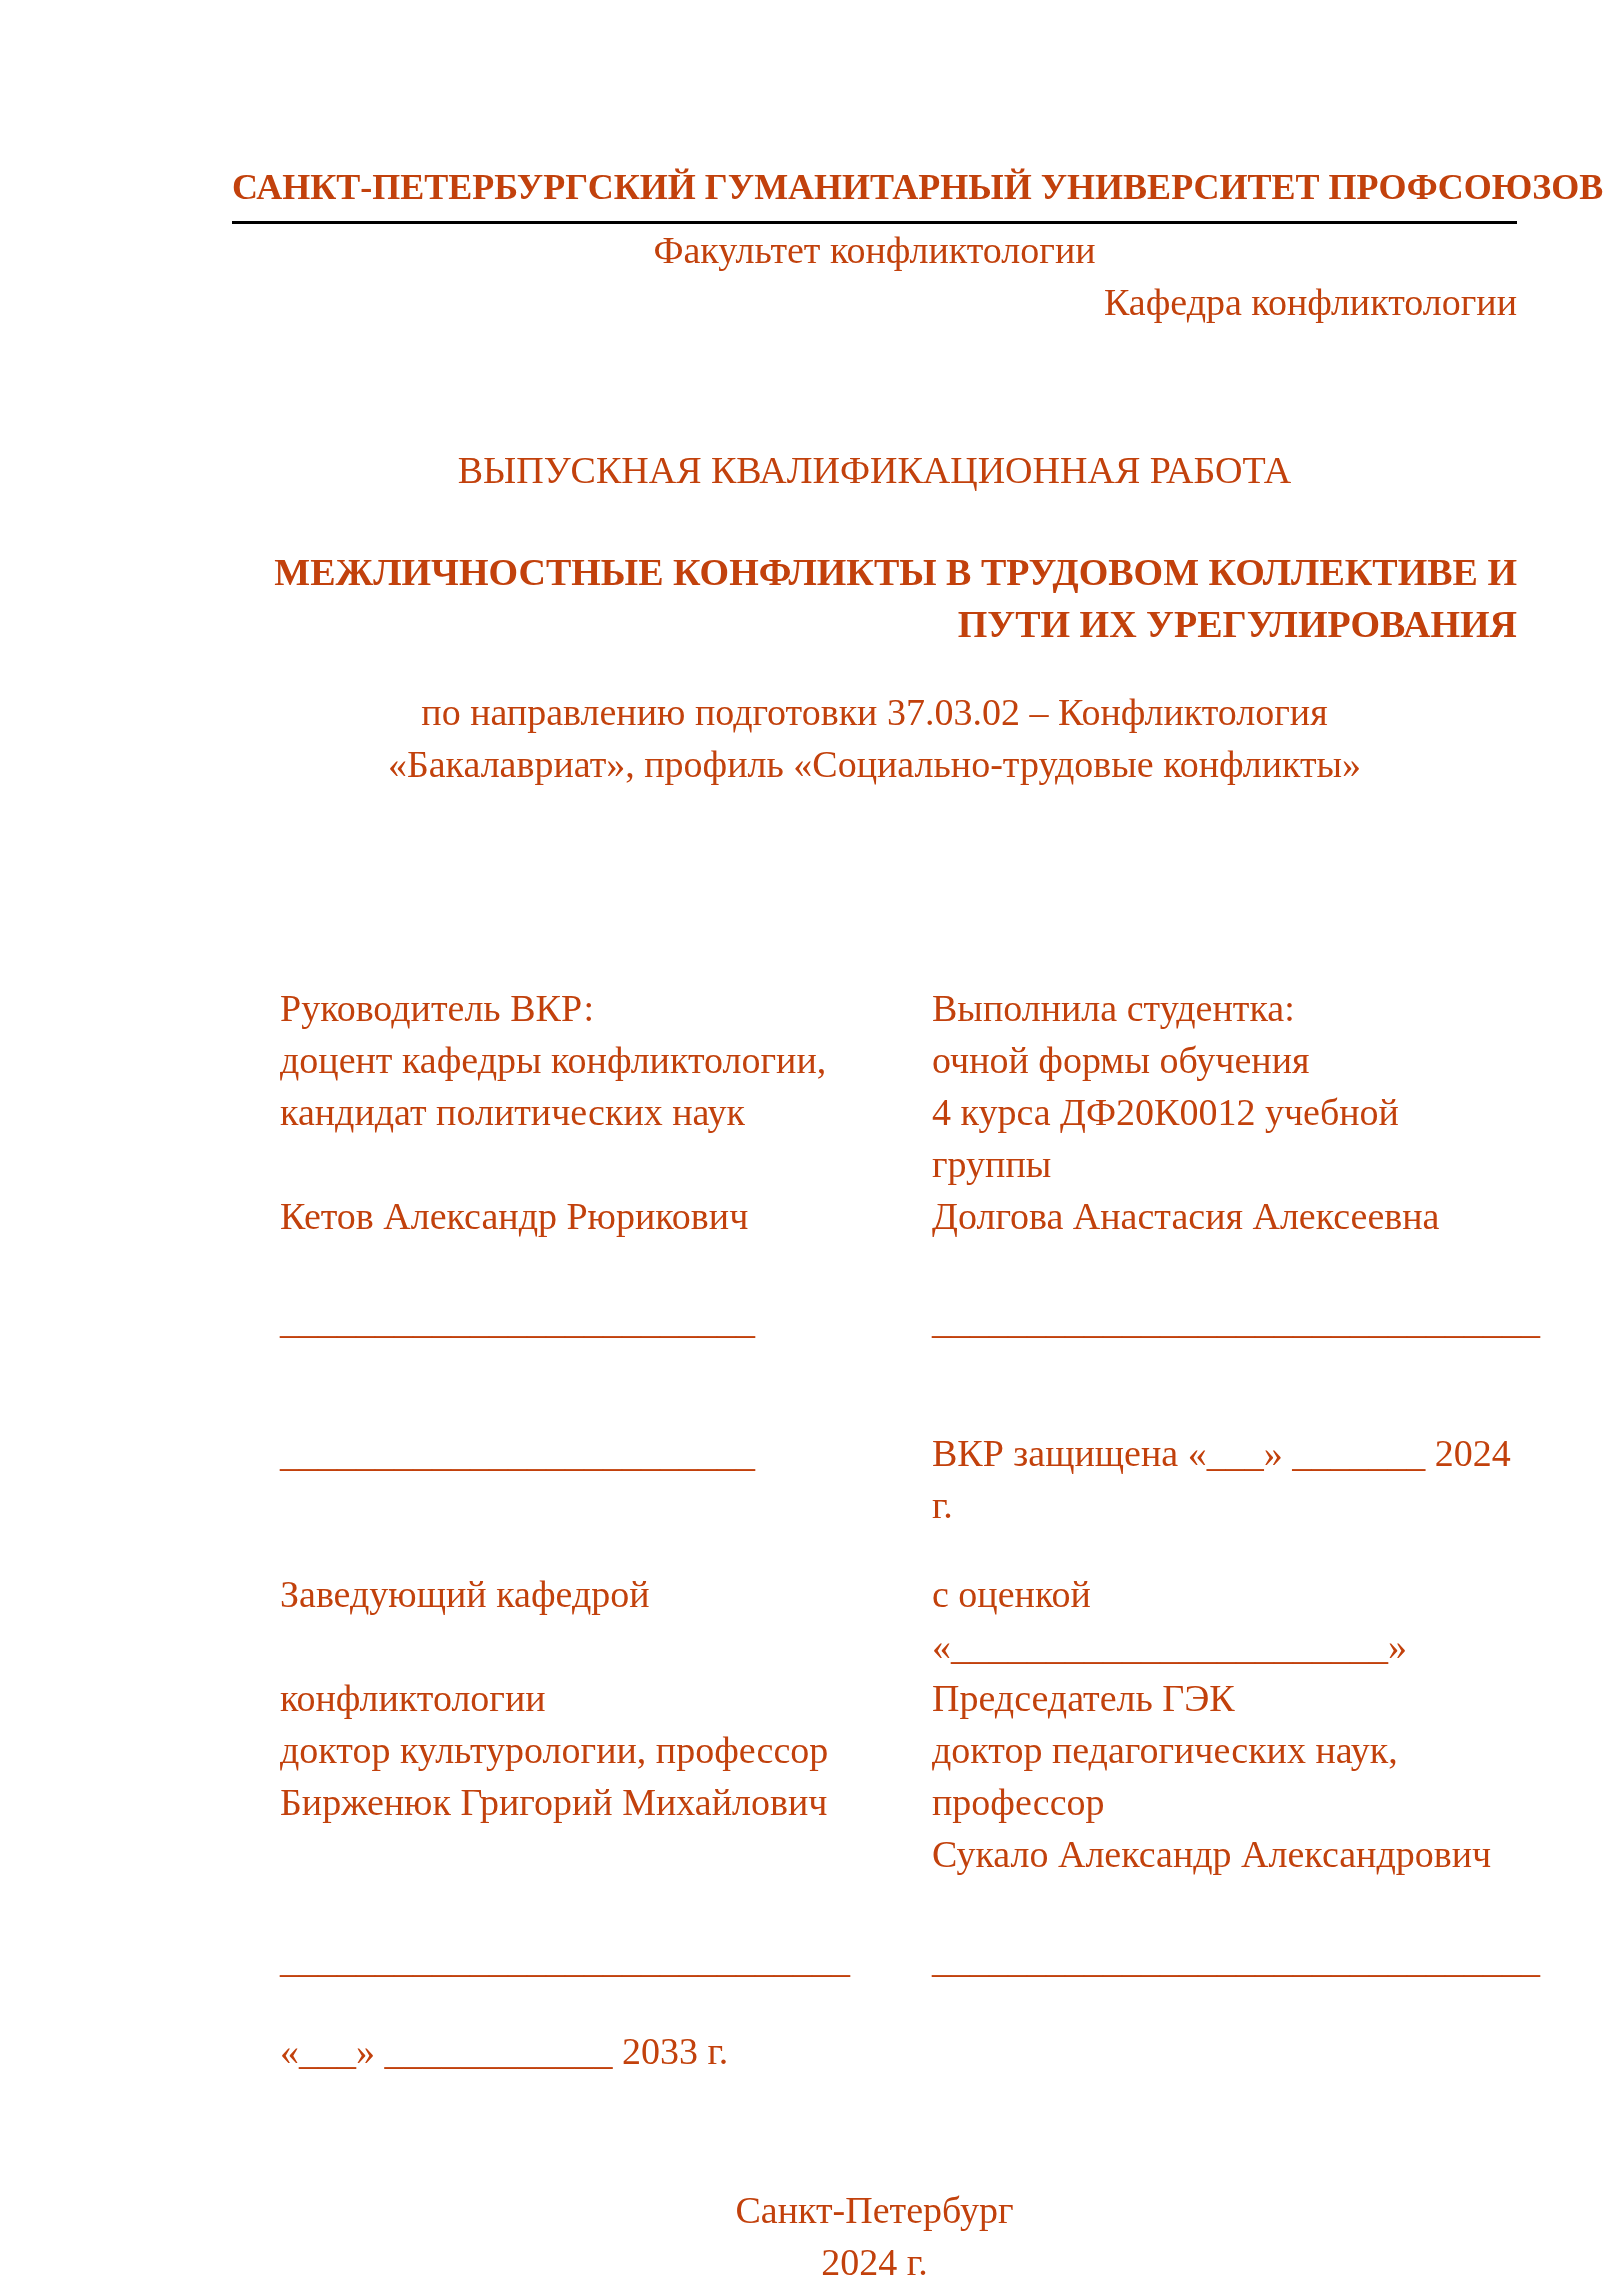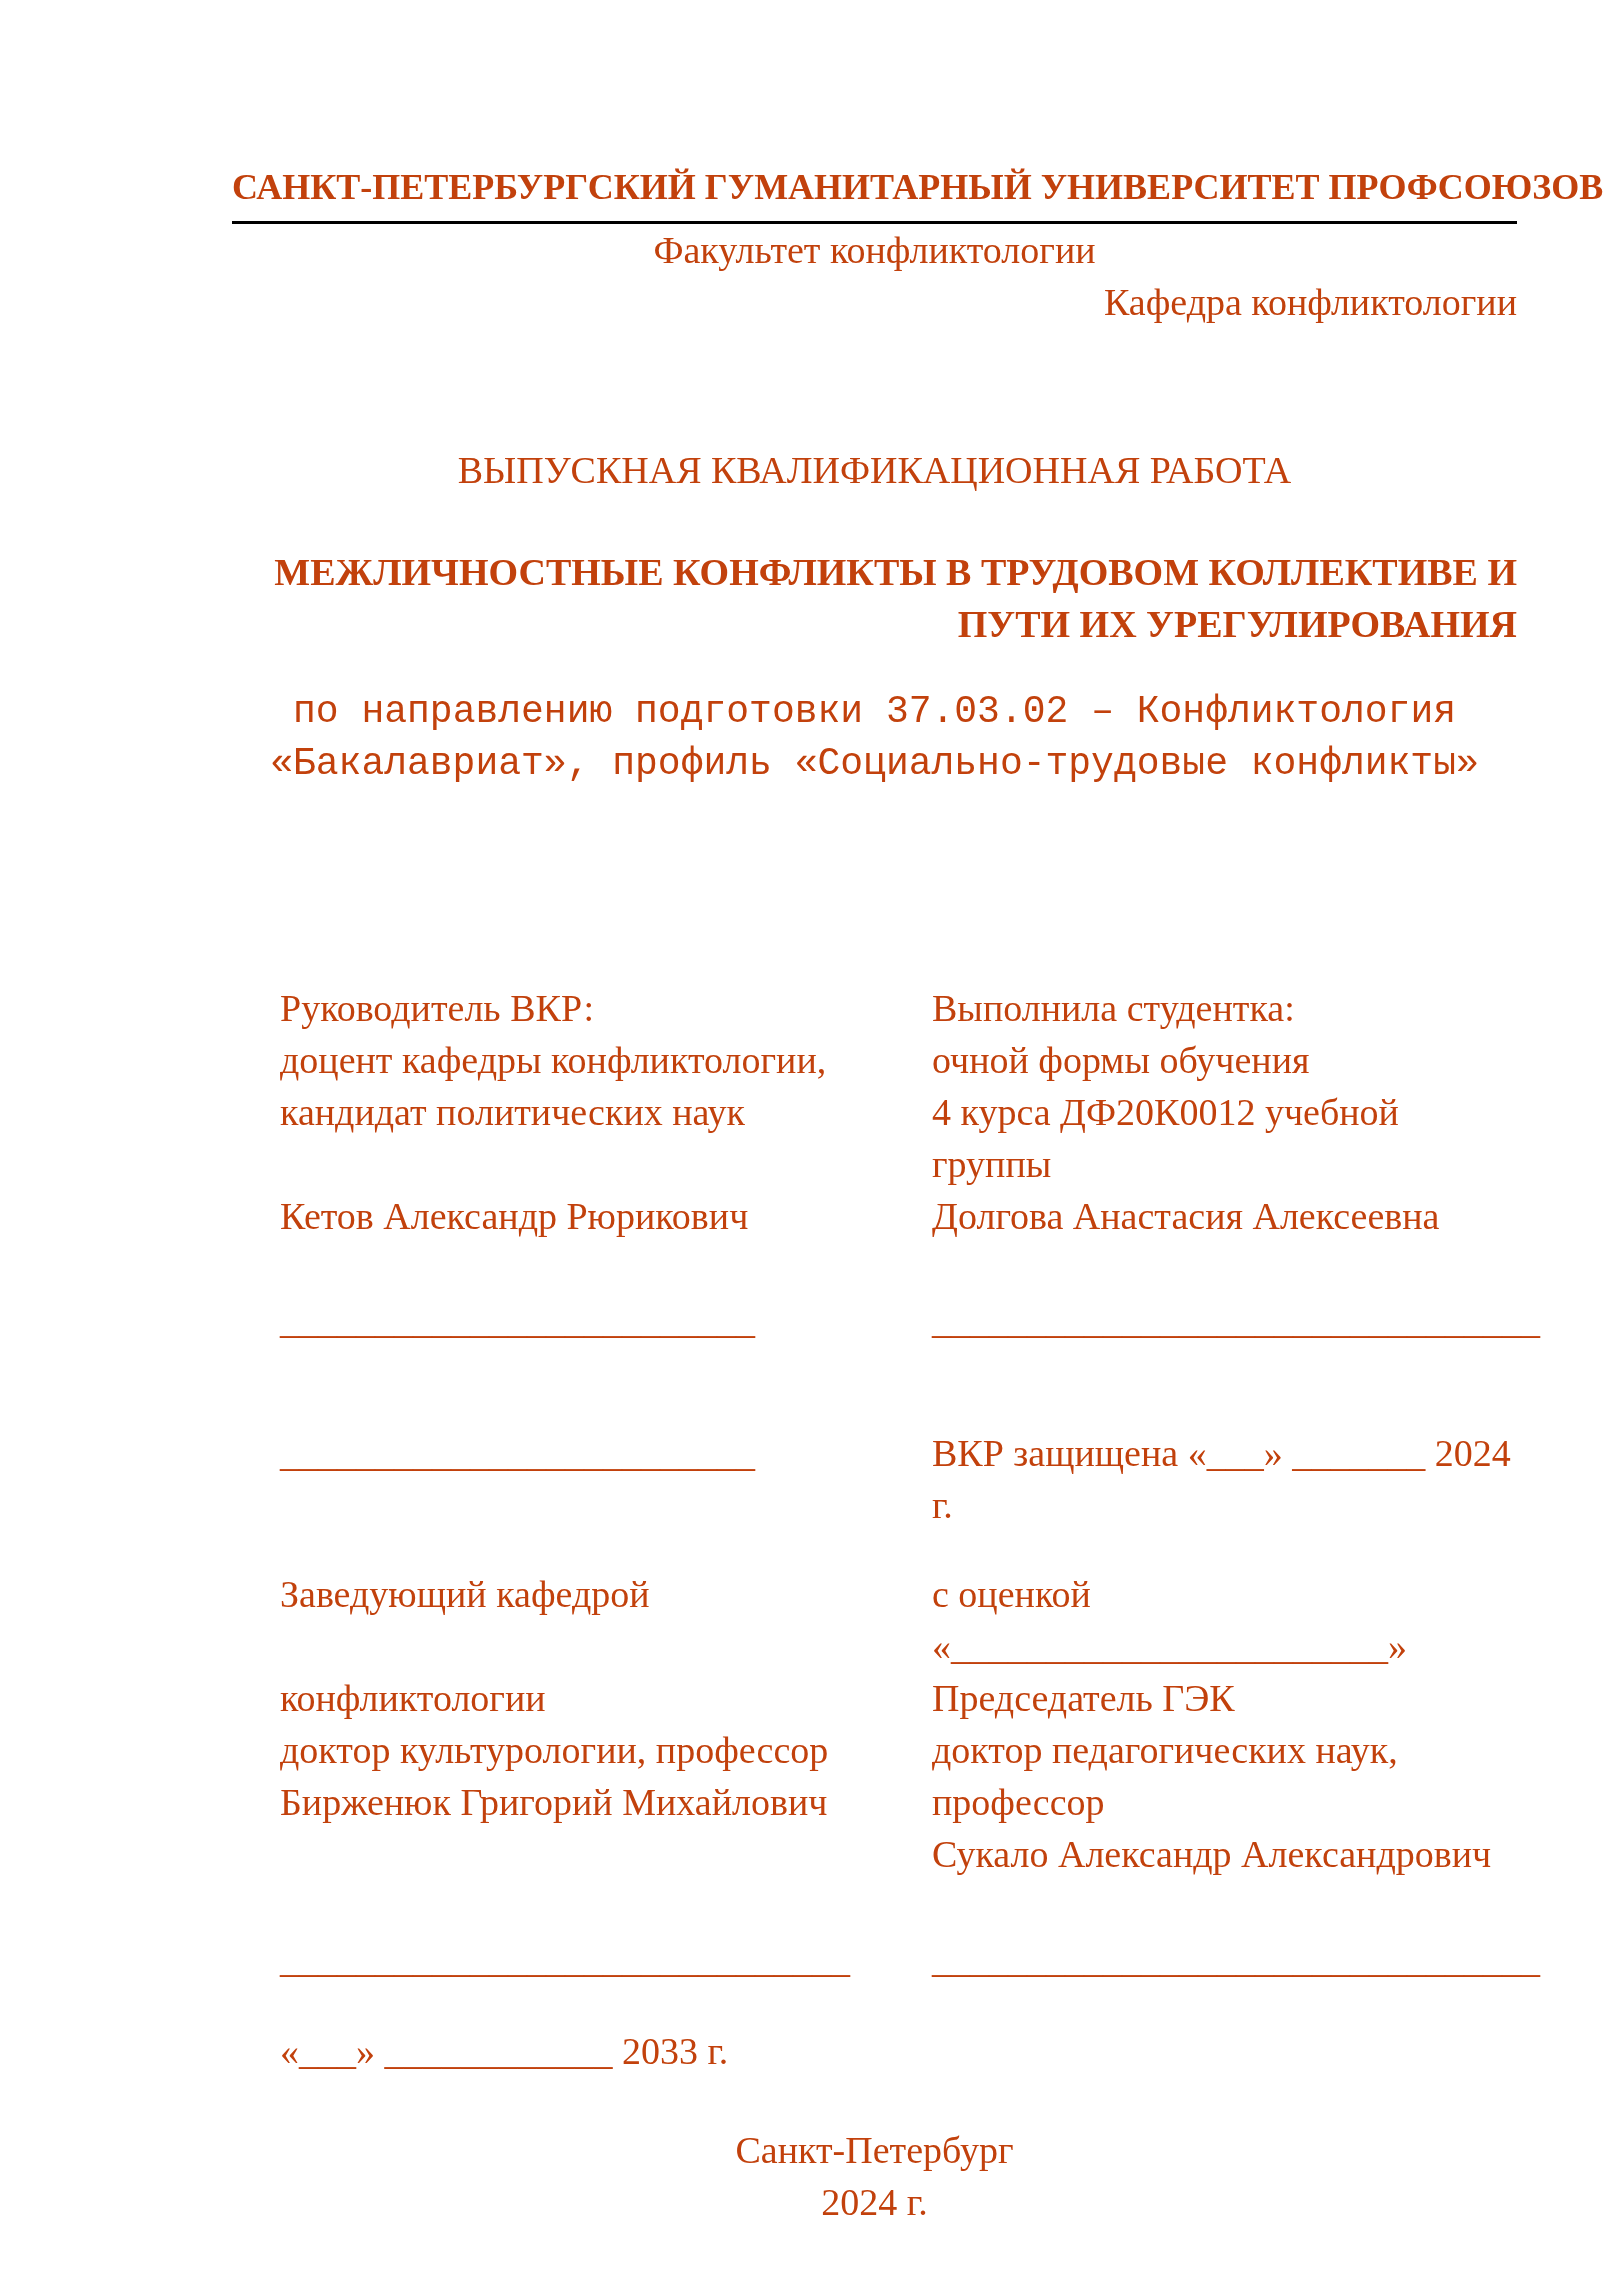--- a/index.html
+++ b/index.html
@@ -40,21 +40,20 @@
     margin-top: 116px;
   }
   .thesis-title {
     font-weight: bold;
     text-align: right;
     margin-top: 50px;
   }
   .direction {
     text-align: center;
     margin-top: 36px;
-    font-family: Liberation Mono, monospace;
   }
   .columns {
     margin-top: 192px;
   }
   .row {
     display: flex;
   }
   .cl {
     width: 652px;
     flex-shrink: 0;
@@ -66,21 +65,21 @@
   .b {
     font-weight: normal;
   }
   .spacer-1 { height: 52px; }
   .spacer-2 { height: 81px; }
   .spacer-3 { height: 37px; }
   .spacer-4 { height: 53px; }
   .spacer-5 { height: 40px; }
   .footer {
     text-align: center;
-    margin-top: 47px;
+    margin-top: 107px;
   }
 </style>
 </head>
 <body>
 
 <div class="page">
 
   <div class="university">САНКТ-ПЕТЕРБУРГСКИЙ ГУМАНИТАРНЫЙ УНИВЕРСИТЕТ ПРОФСОЮЗОВ</div>
   <div class="faculty">Факультет конфликтологии</div>
   <div class="department">Кафедра конфликтологии</div>

